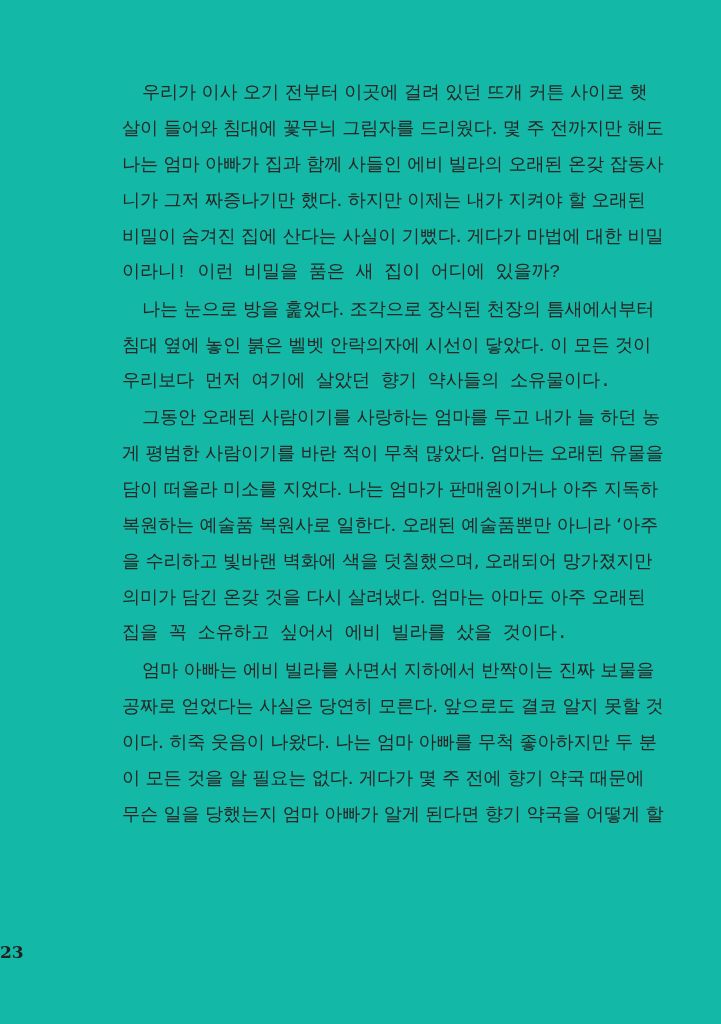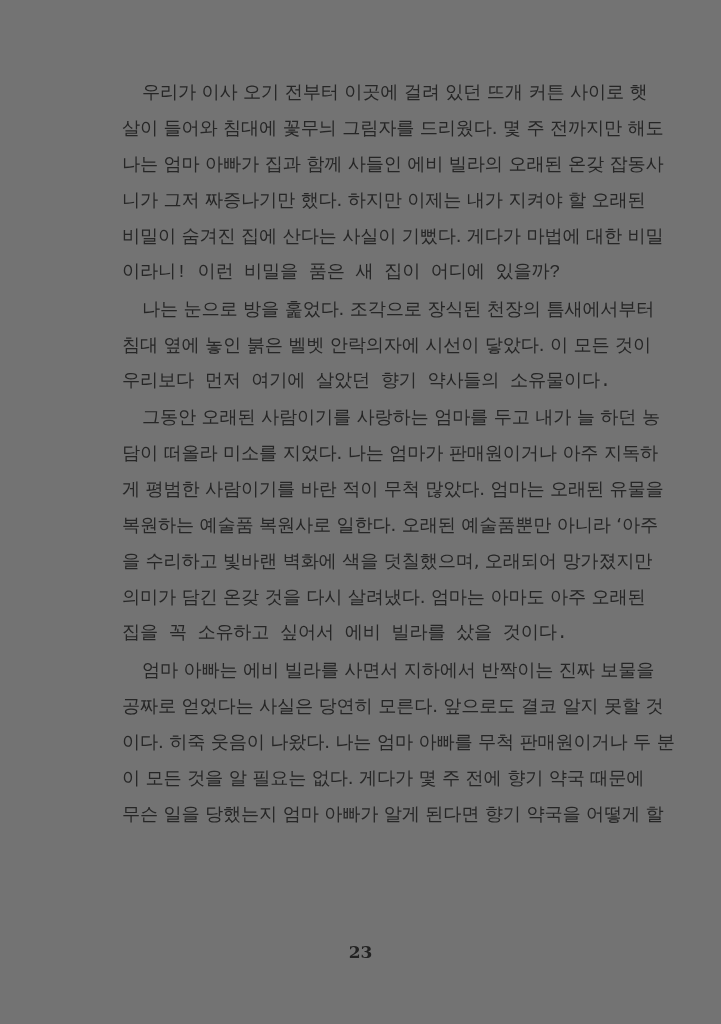--- a/index.html
+++ b/index.html
@@ -12,21 +12,21 @@
       height: 1024px;
       position: relative;
       overflow: hidden;
       color: #222222;
     }
     .page {
       position: absolute;
       left: 0; top: 0;
       width: 721px;
       height: 1024px;
-      background: #737373;
+      background: #14b8a6;
     }
     .text-block {
       position: absolute;
       left: 122px;
       top: 74px;
       width: 498px;
       font-family: "DejaVu Sans", "Liberation Sans", sans-serif;
       font-size: 18.2px;
       line-height: 36.1px;
       letter-spacing: -0.2px;
@@ -39,21 +39,21 @@
       text-align: justify;
       text-align-last: justify;
     }
     .line.indent { padding-left: 20px; }
     .line.last { text-align-last: left; font-family: Liberation Mono, monospace; }
     .page-number {
       position: absolute;
       left: 0;
       width: 721px;
       top: 942px;
-      text-align: center;
+      text-align: left;
       font-family: "DejaVu Serif", "Liberation Serif", serif;
       font-weight: bold;
       font-size: 17px;
       color: #222222;
     }
   </style>
 </head>
 <body>
 
 <div class="page">
@@ -64,28 +64,28 @@
     <span class="line">나는 엄마 아빠가 집과 함께 사들인 에비 빌라의 오래된 온갖 잡동사</span>
     <span class="line">니가 그저 짜증나기만 했다. 하지만 이제는 내가 지켜야 할 오래된</span>
     <span class="line">비밀이 숨겨진 집에 산다는 사실이 기뻤다. 게다가 마법에 대한 비밀</span>
     <span class="line last">이라니!  이런 비밀을 품은 새 집이 어디에 있을까?</span>
 
     <span class="line indent">나는 눈으로 방을 훑었다. 조각으로 장식된 천장의 틈새에서부터</span>
     <span class="line">침대 옆에 놓인 붉은 벨벳 안락의자에 시선이 닿았다. 이 모든 것이</span>
     <span class="line last">우리보다 먼저 여기에 살았던 향기 약사들의 소유물이다.</span>
 
     <span class="line indent">그동안 오래된 사람이기를 사랑하는 엄마를 두고 내가 늘 하던 농</span>
+    <span class="line">게 평범한 사람이기를 바란 적이 무척 많았다. 엄마는 오래된 유물을</span>
     <span class="line">담이 떠올라 미소를 지었다. 나는 엄마가 판매원이거나 아주 지독하</span>
-    <span class="line">게 평범한 사람이기를 바란 적이 무척 많았다. 엄마는 오래된 유물을</span>
     <span class="line">복원하는 예술품 복원사로 일한다. 오래된 예술품뿐만 아니라 ‘아주</span>
     <span class="line">을 수리하고 빛바랜 벽화에 색을 덧칠했으며, 오래되어 망가졌지만</span>
     <span class="line">의미가 담긴 온갖 것을 다시 살려냈다. 엄마는 아마도 아주 오래된</span>
     <span class="line last">집을 꼭 소유하고 싶어서 에비 빌라를 샀을 것이다.</span>
 
     <span class="line indent">엄마 아빠는 에비 빌라를 사면서 지하에서 반짝이는 진짜 보물을</span>
     <span class="line">공짜로 얻었다는 사실은 당연히 모른다. 앞으로도 결코 알지 못할 것</span>
-    <span class="line">이다. 히죽 웃음이 나왔다. 나는 엄마 아빠를 무척 판매원이거나 두 분</span>
+    <span class="line">이다. 히죽 웃음이 나왔다. 나는 엄마 아빠를 무척 좋아하지만 두 분</span>
     <span class="line">이 모든 것을 알 필요는 없다. 게다가 몇 주 전에 향기 약국 때문에</span>
     <span class="line">무슨 일을 당했는지 엄마 아빠가 알게 된다면 향기 약국을 어떻게 할</span>
   </div>
 
   <div class="page-number">23</div>
 </div>
 
 </body></html>

